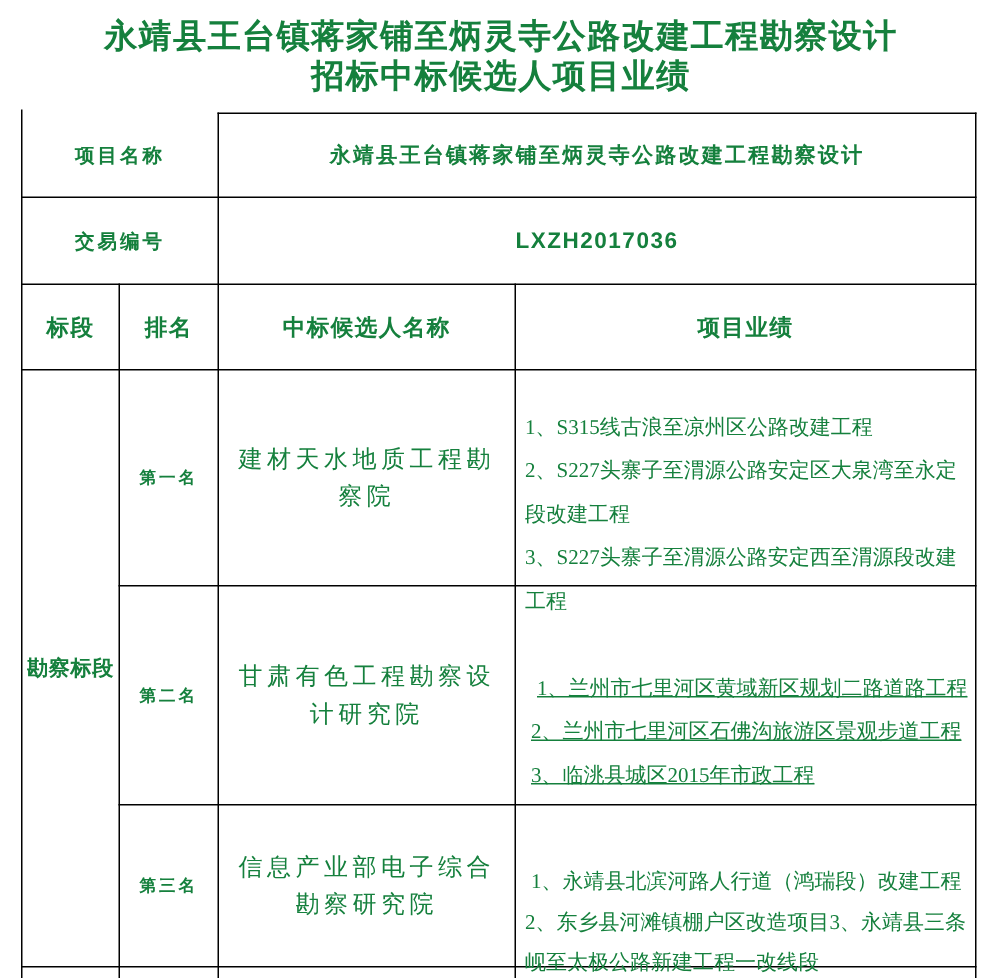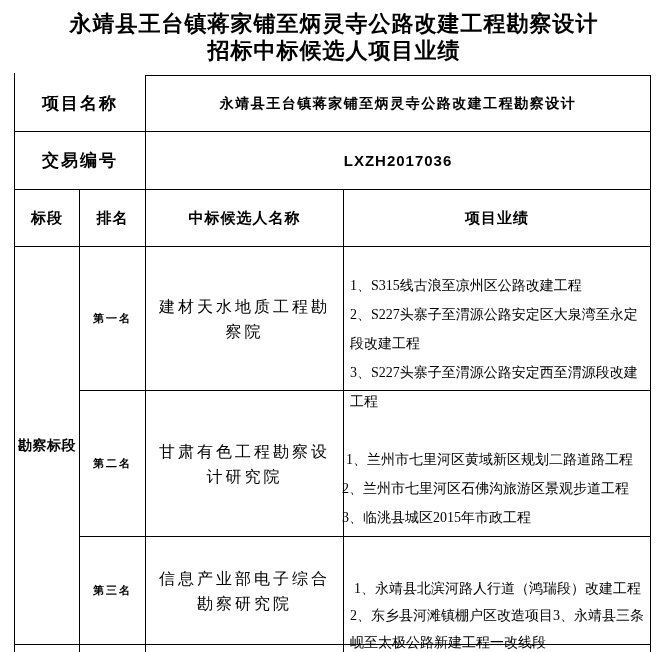--- a/index.html
+++ b/index.html
@@ -1,24 +1,24 @@
 <!DOCTYPE html>
 <html><head>
 <meta charset="utf-8">
 <style>
   html,body{margin:0;padding:0;background:#fff;}
-  .page{position:relative;width:668px;height:652px;background:#ffffff;color:#000000;
+  .page{position:relative;width:668px;height:652px;background:#ffffff;color:#15803d;
         font-family:"Liberation Sans",sans-serif;overflow:hidden;}
   .title{position:absolute;top:10px;left:0;width:668px;text-align:center;
          font-weight:bold;font-size:22px;line-height:27px;letter-spacing:1px;}
   .vl{position:absolute;width:1px;background:#000;}
   .hl{position:absolute;height:1px;background:#000;}
   .cell{position:absolute;display:flex;align-items:center;justify-content:center;
         text-align:center;box-sizing:border-box;}
-  .lab{font-weight:bold;font-size:17px;letter-spacing:2px;}
+  .lab{font-weight:bold;font-size:13px;letter-spacing:2px;}
   .hdr{font-weight:bold;font-size:15px;letter-spacing:1px;}
   .kai{font-family:"Liberation Serif",serif;}
   .val-name{font-weight:bold;font-size:14px;letter-spacing:1.5px;}
   .val-code{font-weight:bold;font-size:15px;letter-spacing:1px;}
   .grp{font-weight:bold;font-size:14px;letter-spacing:0.5px;}
   .rank{font-weight:bold;font-size:11px;letter-spacing:2px;}
   .cand{font-size:16px;letter-spacing:3px;line-height:25px;padding:0 10px;}
   .ach-cell{position:absolute;display:flex;flex-direction:column;justify-content:center;
             font-size:14px;line-height:29px;padding:0 5px 0 6px;box-sizing:border-box;margin-top:25px;}
   .ach-cell.tight{line-height:27px;}
@@ -72,21 +72,21 @@
 
         <p class="ach left">2、S227头寨子至渭源公路安定区大泉湾至永定段改建工程</p>
 
         <p class="ach left">3、S227头寨子至渭源公路安定西至渭源段改建工程</p>
       </div>
   </div>
 
   <div>
     <div class="cell kai rank" style="left:80px;top:391px;width:65px;height:145px;">第二名</div>
     <div class="cell kai cand" style="left:146px;top:391px;width:197px;height:145px;">甘肃有色工程勘察设计研究院</div>
-    <div class="ach-cell kai" style="left:336px;top:391px;width:306px;height:145px;">
+    <div class="ach-cell kai" style="left:348px;top:391px;width:306px;height:145px;text-decoration:underline;">
 
         <p class="ach center">1、兰州市七里河区黄域新区规划二路道路工程</p>
 
         <p class="ach left">2、兰州市七里河区石佛沟旅游区景观步道工程</p>
 
         <p class="ach left">3、临洮县城区2015年市政工程</p>
       </div>
   </div>
 
   <div>

